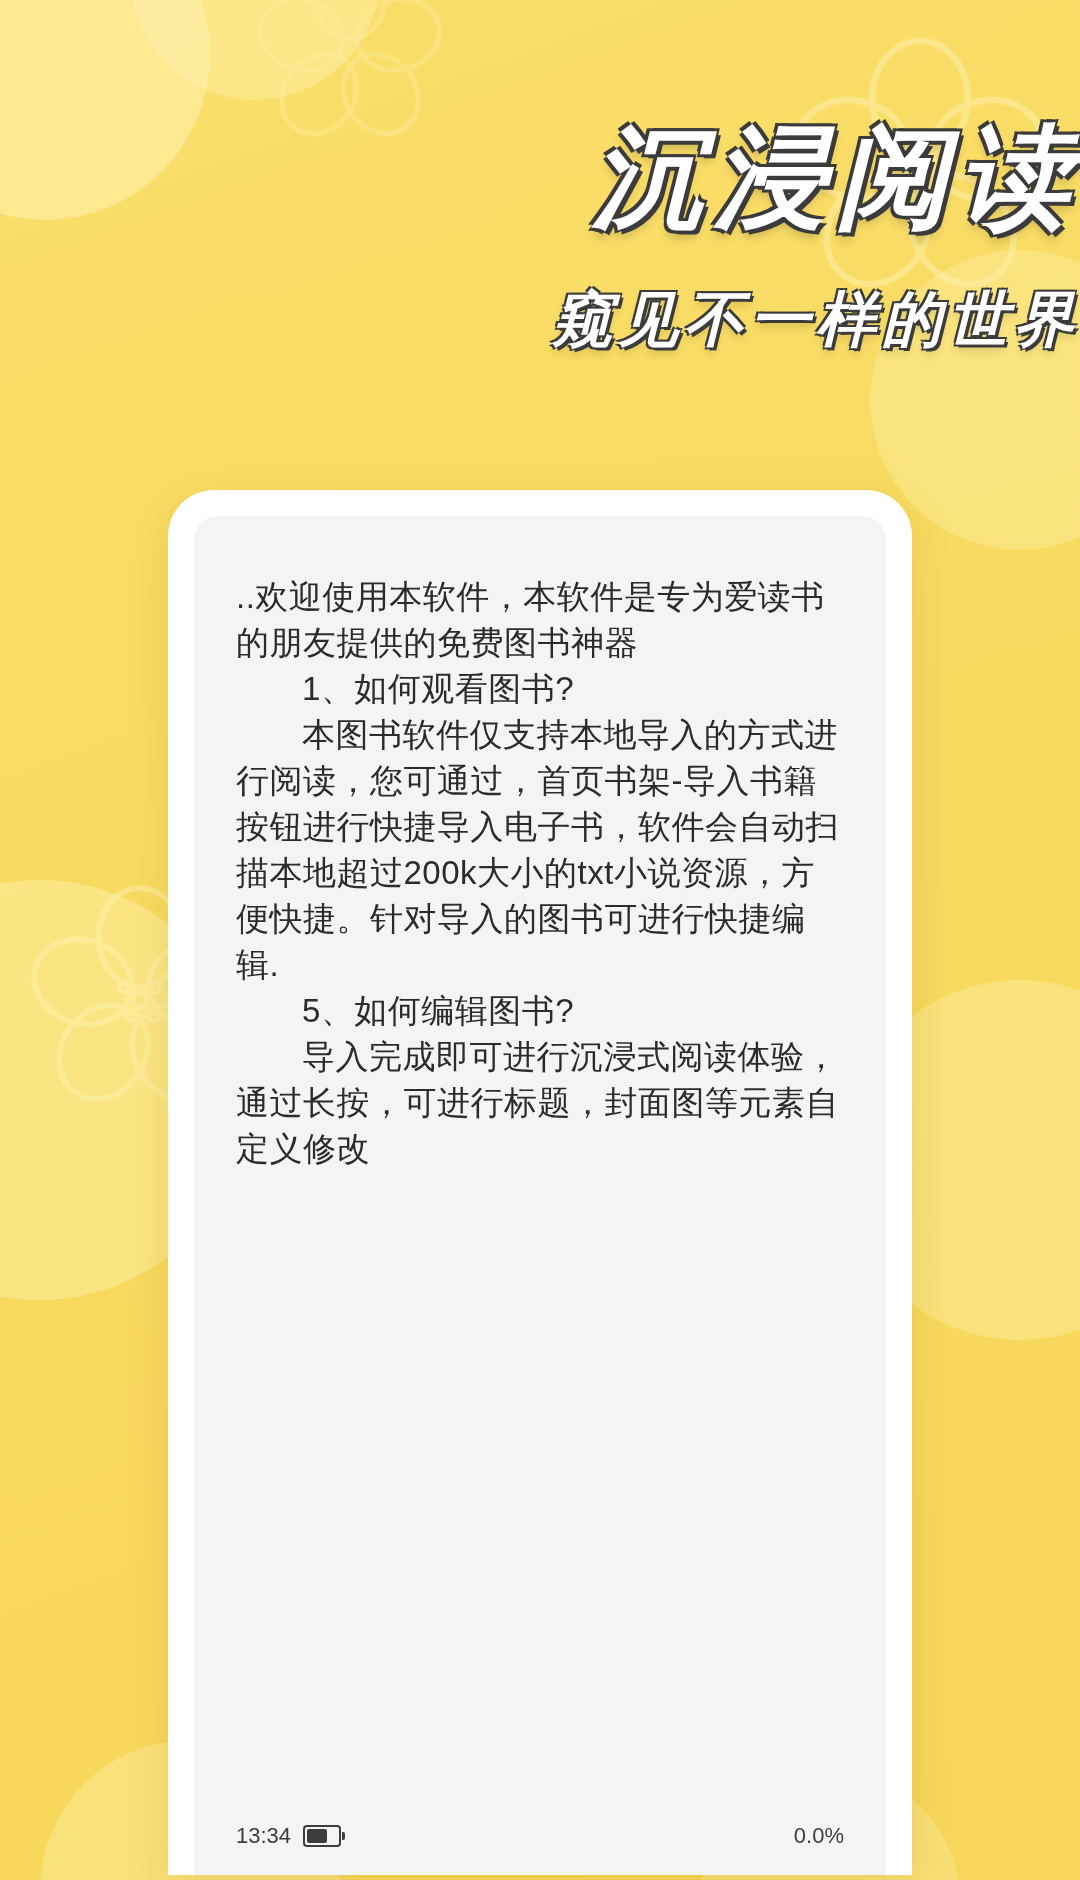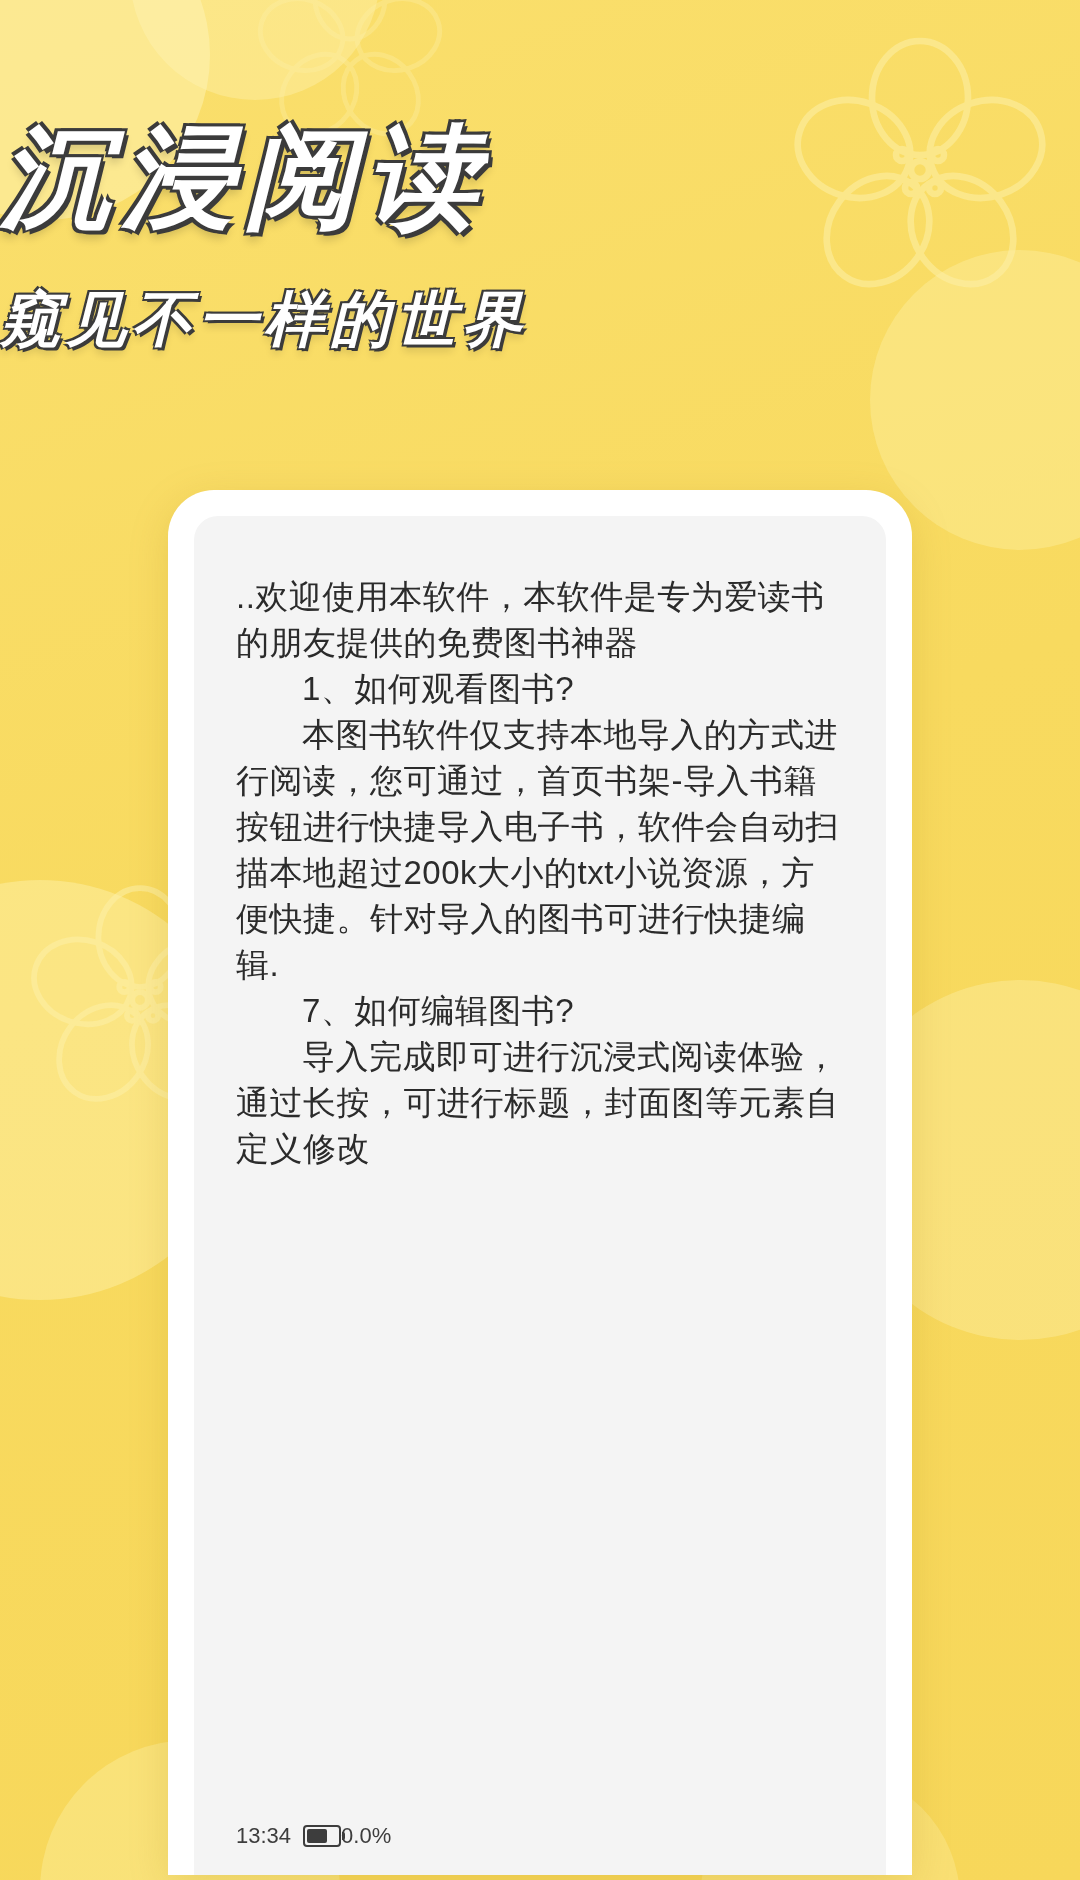--- a/index.html
+++ b/index.html
@@ -42,21 +42,21 @@
   .flower.f1 { right: 10px; top: 20px; }
   .flower.f2 { left: 10px; top: 870px; }
   .flower.f3 { right: 620px; top: -60px; opacity: 0.35; }
 
   
   .header {
     position: absolute;
     top: 0;
     left: 0;
     width: 1080px;
-    text-align: left;
+    text-align: right;
     padding-top: 120px;
   }
   .title {
     font-family: "Liberation Serif", serif;
     font-weight: bold;
     font-style: italic;
     font-size: 112px;
     line-height: 1.05;
     letter-spacing: 10px;
     color: #ffffff;
@@ -122,20 +122,21 @@
   }
 
   
   .reader-footer {
     position: absolute;
     left: 42px;
     right: 42px;
     bottom: 26px;
     display: flex;
     align-items: center;
+    justify-content: space-between;
     font-size: 22px;
     color: #3d3d3d;
   }
   .footer-left {
     display: flex;
     align-items: center;
     gap: 12px;
   }
   .battery {
     display: inline-block;
@@ -228,21 +229,21 @@
   <div class="title">沉浸阅读</div>
   <div class="subtitle">窥见不一样的世界</div>
 </div>
 
 <div class="phone">
   <div class="screen">
     <div class="reader-body">
       <p>..欢迎使用本软件，本软件是专为爱读书的朋友提供的免费图书神器</p>
       <p class="indent">1、如何观看图书?</p>
       <p class="indent">本图书软件仅支持本地导入的方式进行阅读，您可通过，首页书架-导入书籍按钮进行快捷导入电子书，软件会自动扫描本地超过200k大小的txt小说资源，方便快捷。针对导入的图书可进行快捷编辑.</p>
-      <p class="indent">7、如何编辑图书?</p>
+      <p class="indent">5、如何编辑图书?</p>
       <p class="indent">导入完成即可进行沉浸式阅读体验，通过长按，可进行标题，封面图等元素自定义修改</p>
     </div>
 
     <div class="reader-footer">
       <div class="footer-left">
         <span>13:34</span>
         <span class="battery">
             <span class="fill"></span>
           </span>
       </div>

